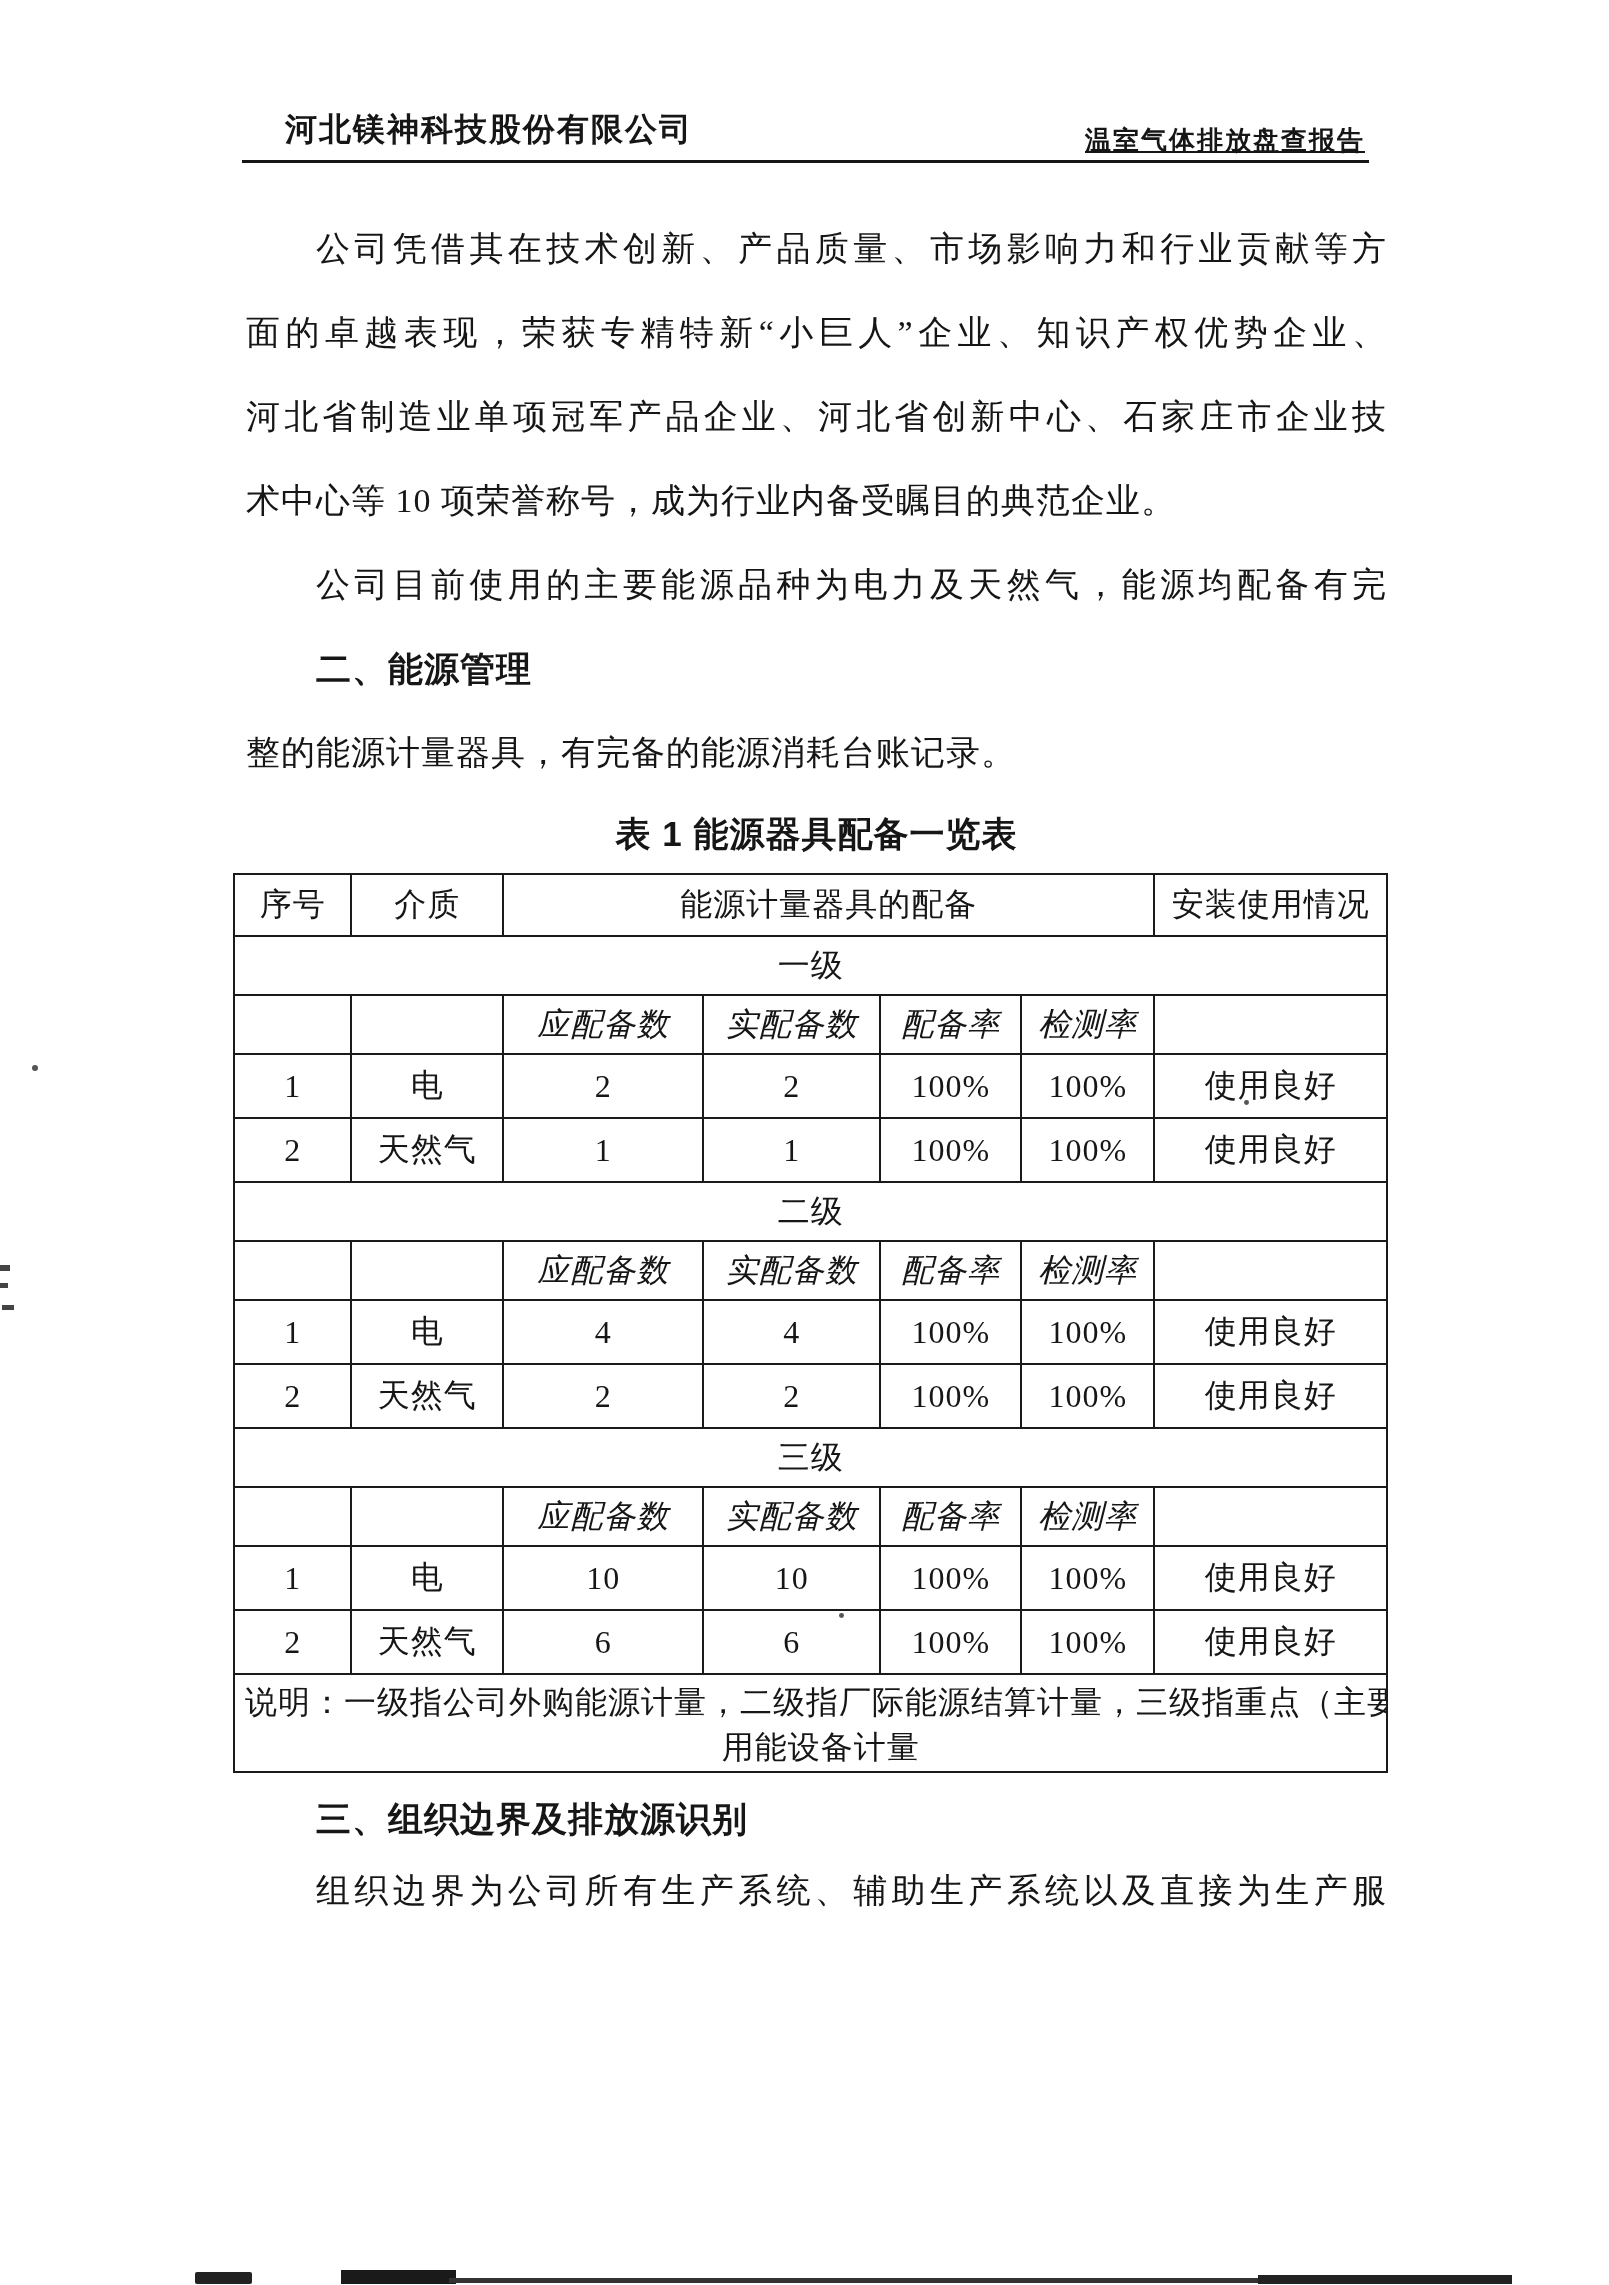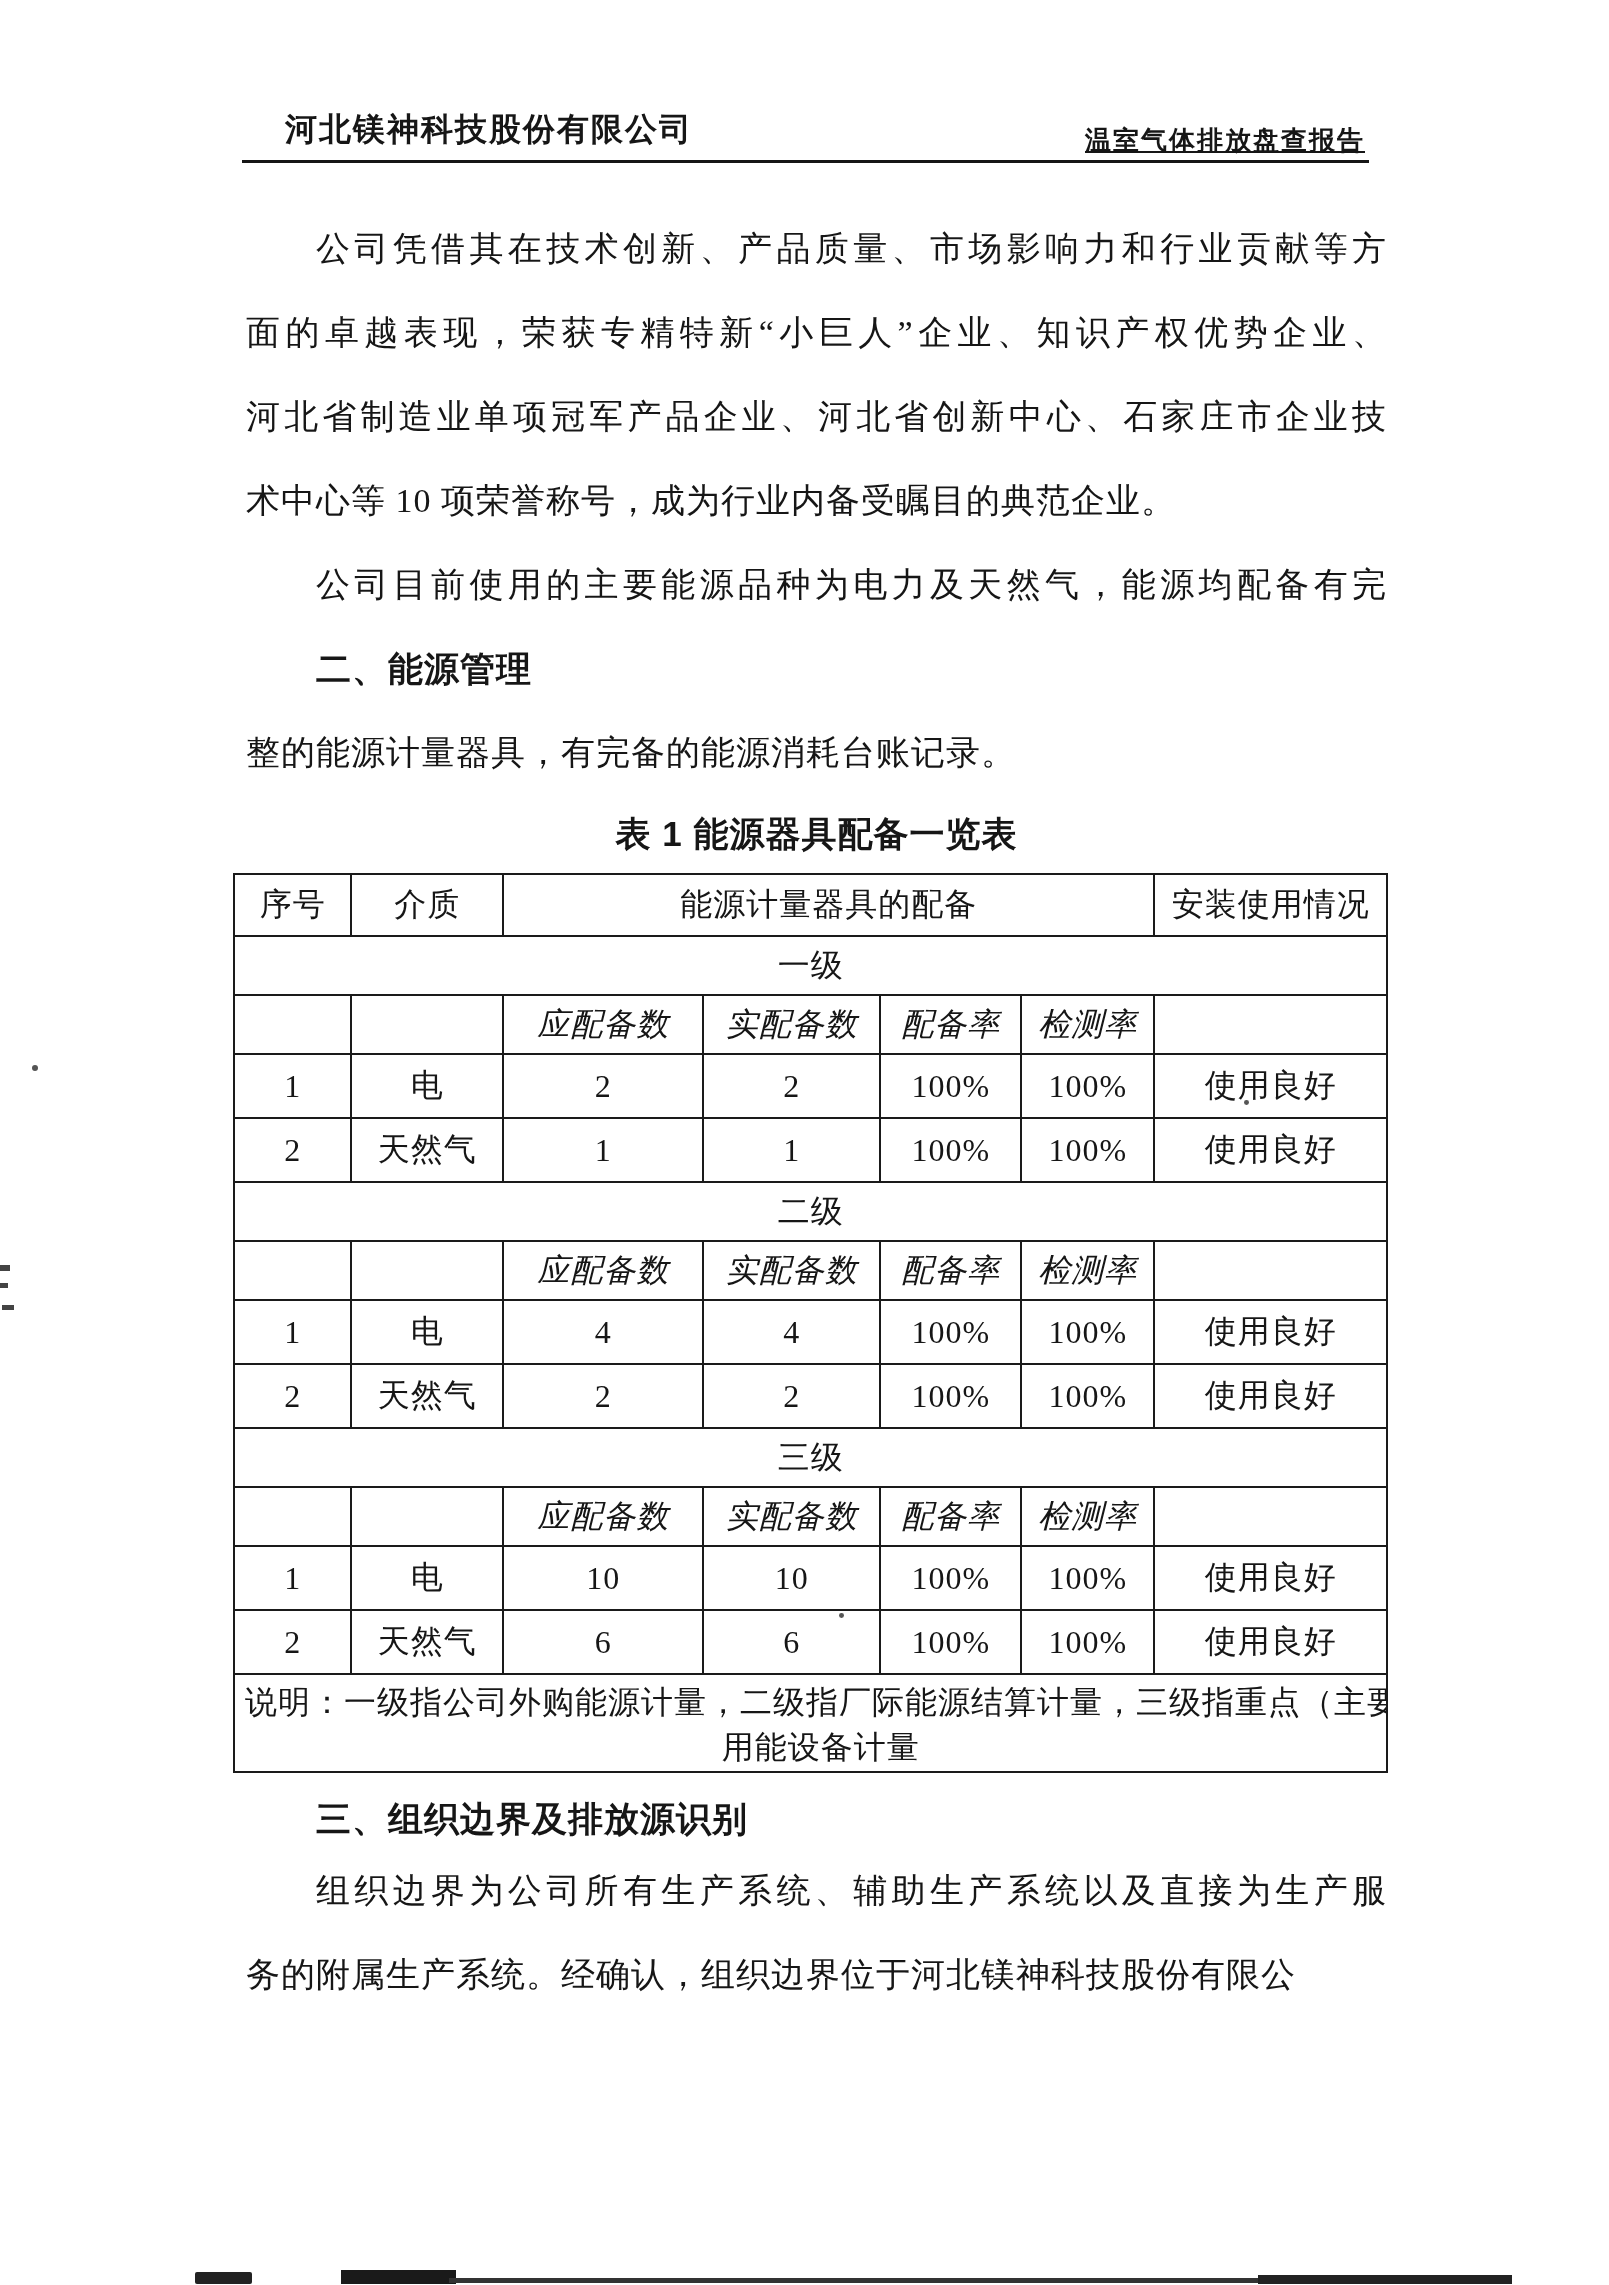--- a/index.html
+++ b/index.html
@@ -181,21 +181,20 @@
         <td colspan="7">
           <div class="note-l1">说明：一级指公司外购能源计量，二级指厂际能源结算计量，三级指重点（主要）</div>
           <div class="note-l2">用能设备计量</div>
         </td>
       </tr>
     </tbody>
       </table>
 
     <div class="bline indent sec-heading after-tbl-heading">三、组织边界及排放源识别</div>
     <div class="bline indent fill">组织边界为公司所有生产系统、辅助生产系统以及直接为生产服</div>
-    <div class="bline">务的附属生产系统。经确认，组织边界位于河北镁神科技股份有限公</div>
   </div>
 
   <div class="dot" style="left:32px; top:1065px; width:5.9px; height:5.9px;"></div>
   <div class="dot" style="left:1244px; top:1100px; width:4.9px; height:4.9px;"></div>
   <div class="dot" style="left:839px; top:1613px; width:4.9px; height:4.9px;"></div>
   <div class="art" style="left:0; top:1265px; width:9.8px; height:5.9px; background:#444;"></div>
   <div class="art" style="left:0; top:1283px; width:7.8px; height:4.9px; background:#444;"></div>
   <div class="art" style="left:2px; top:1305px; width:11.7px; height:4.9px; background:#444;"></div>
   <div class="art" style="left:195px; top:2272px; width:57px; height:11.7px; border-radius:2px;"></div>
   <div class="art" style="left:341px; top:2270px; width:115px; height:13.7px; background:#1a1a1a;"></div>

